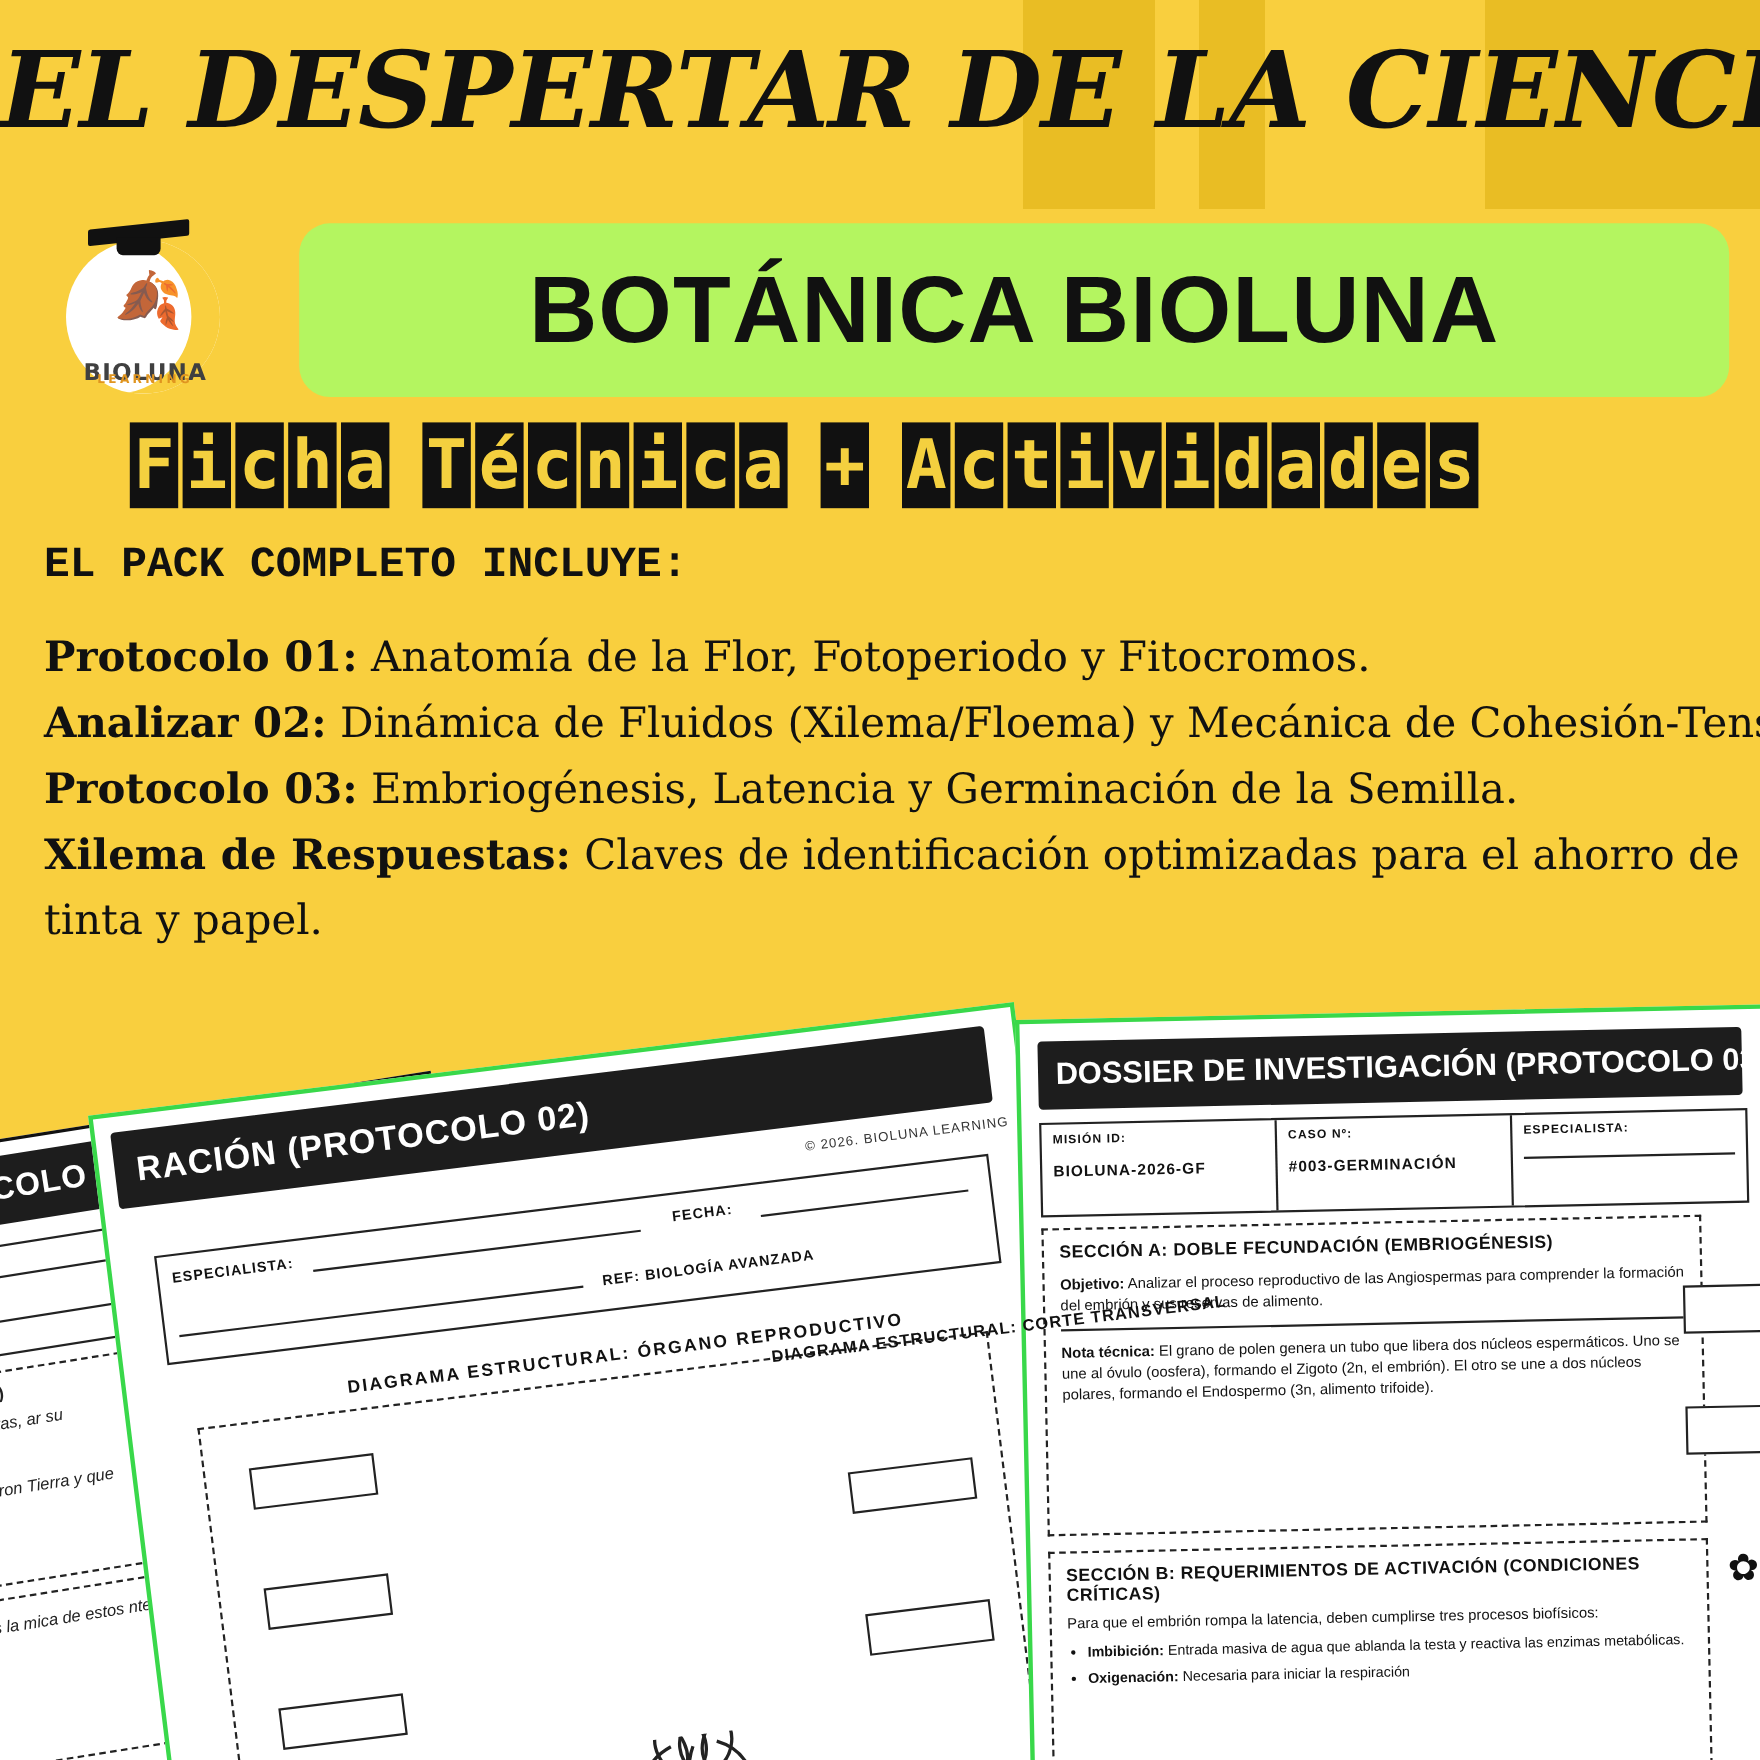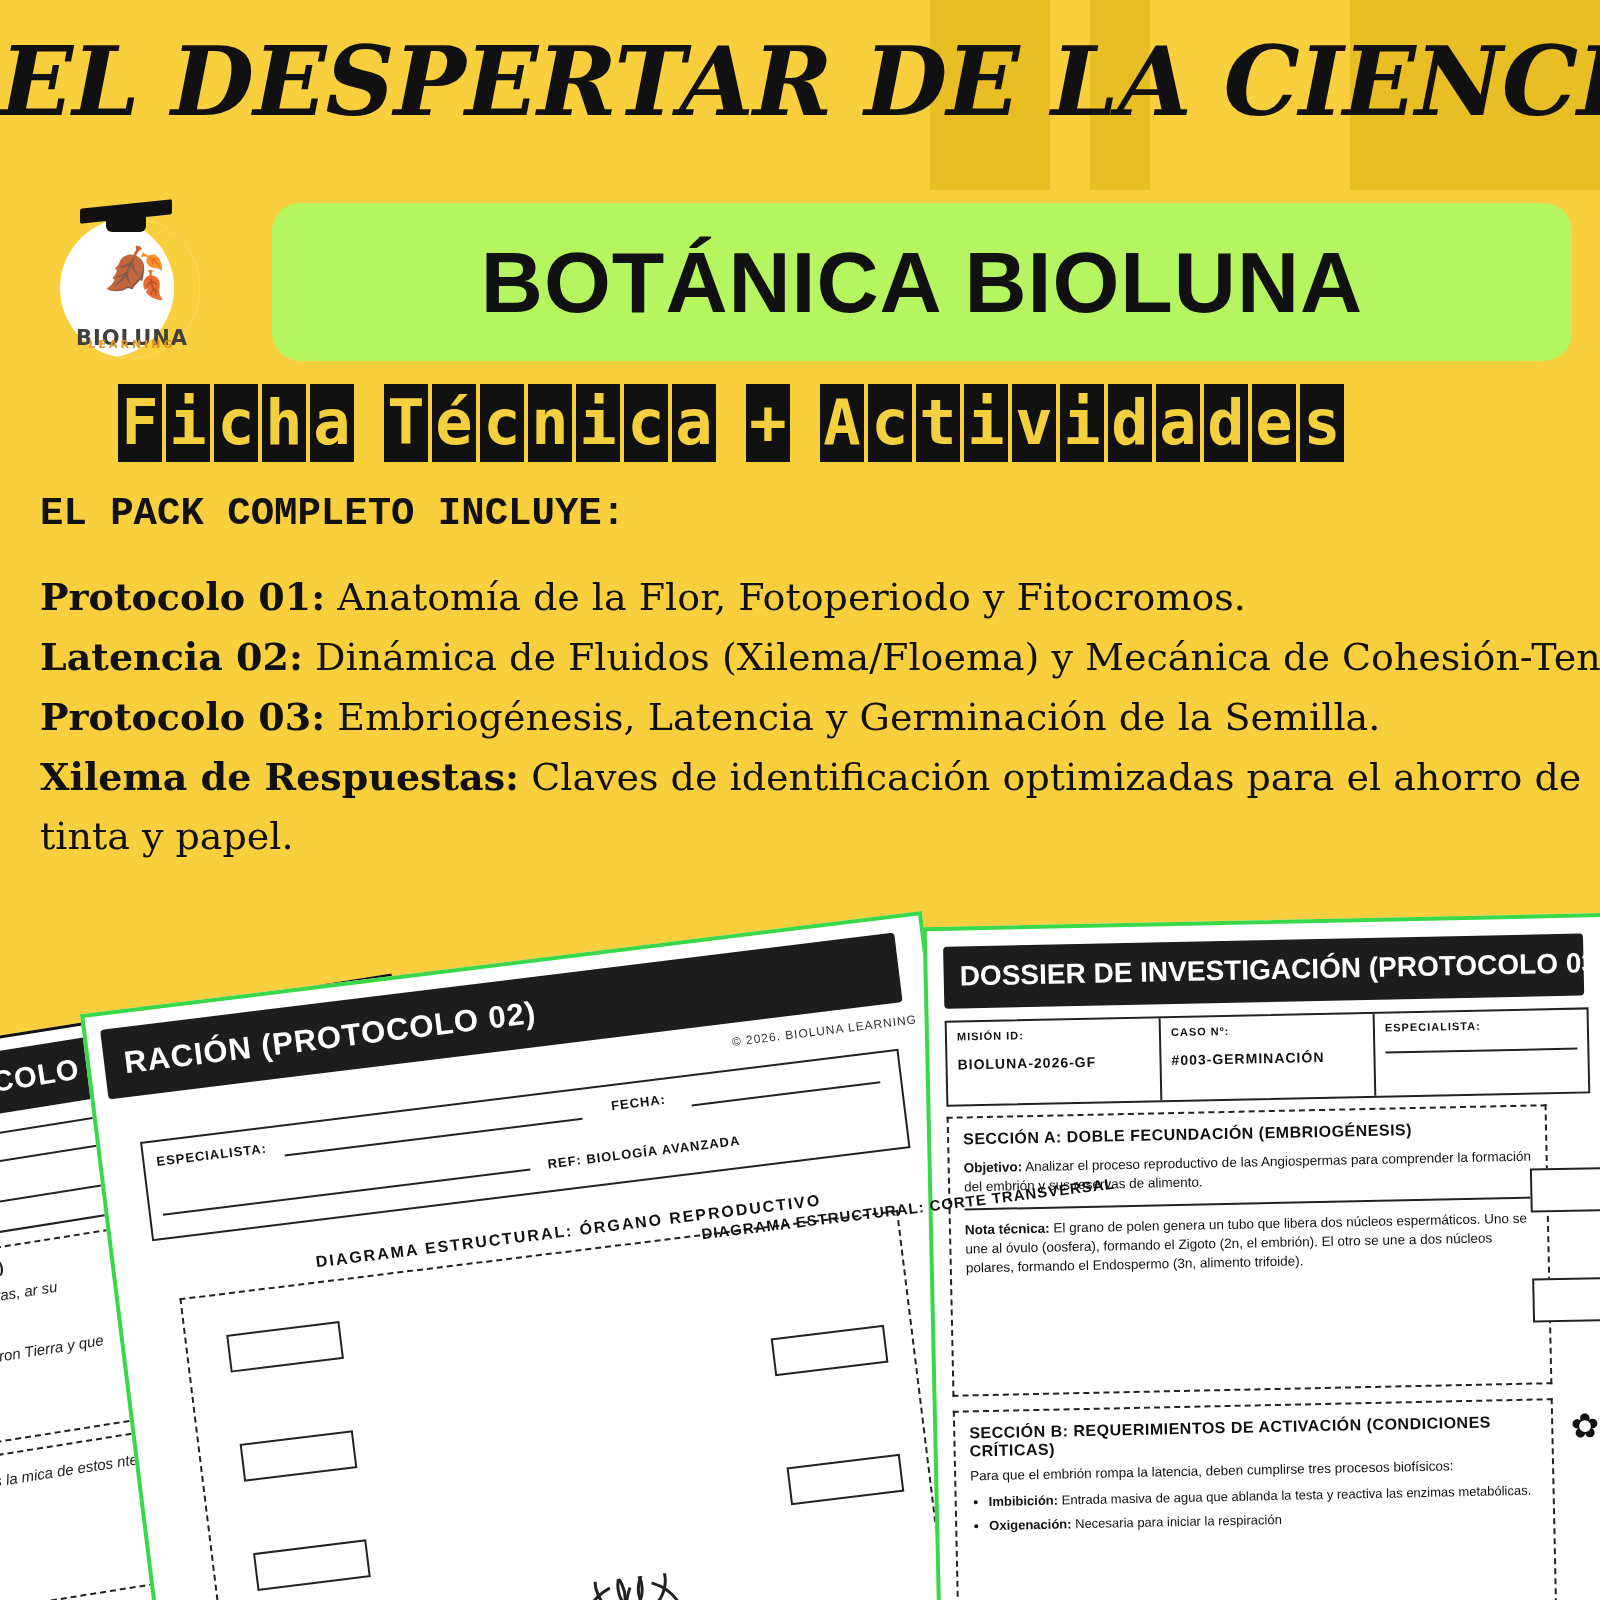--- a/index.html
+++ b/index.html
@@ -239,21 +239,21 @@
     <span class="ficha-ch">d</span>
     <span class="ficha-ch">a</span>
     <span class="ficha-ch">d</span>
     <span class="ficha-ch">e</span>
     <span class="ficha-ch">s</span>
   </div>
 
 <div class="pack-head">EL PACK COMPLETO INCLUYE:</div>
 <div class="lines" id="lines">
     <div class="line"><b>Protocolo 01:</b><span> Anatomía de la Flor, Fotoperiodo y Fitocromos.</span></div>
-    <div class="line"><b>Latencia 02:</b><span> Dinámica de Fluidos (Xilema/Floema) y Mecánica de Cohesión-Tensión.</span></div>
+    <div class="line"><b>Analizar 02:</b><span> Dinámica de Fluidos (Xilema/Floema) y Mecánica de Cohesión-Tensión.</span></div>
     <div class="line"><b>Protocolo 03:</b><span> Embriogénesis, Latencia y Germinación de la Semilla.</span></div>
     <div class="line wrap"><b>Xilema de Respuestas:</b><span> Claves de identificación optimizadas para el ahorro de tinta y papel.</span></div>
   </div>
 
 <div class="sheets">
 
   <div class="sheet sheet1">
     <div class="blackbar">
       <span>CIÓN (PROTOCOLO 01)</span>
     </div>

